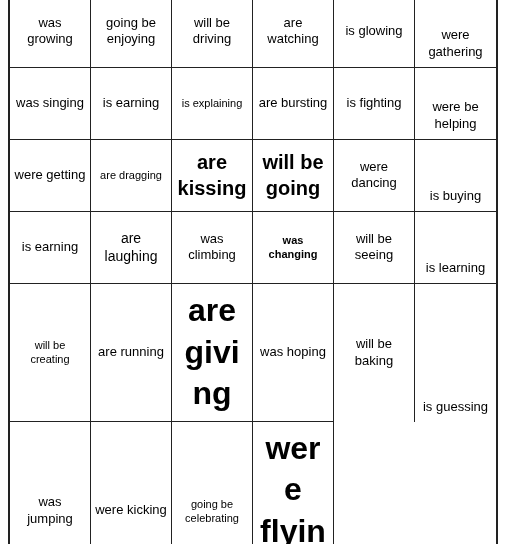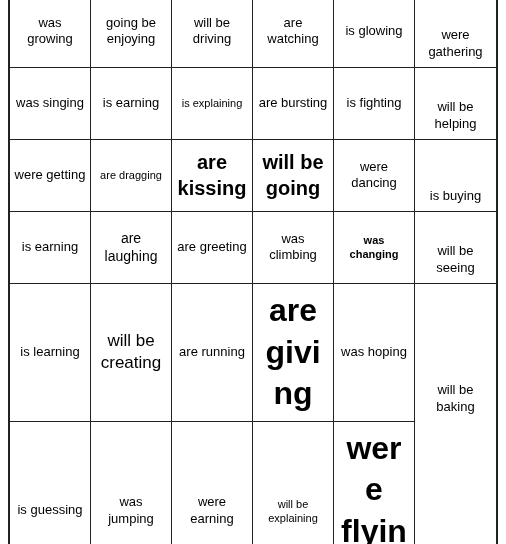--- a/index.html
+++ b/index.html
@@ -106,21 +106,21 @@
       <div class="bingo-cell">
         <span class="cell-text" style="font-size: 11px;">is explaining</span>
       </div>
       <div class="bingo-cell">
         <span class="cell-text">are bursting</span>
       </div>
       <div class="bingo-cell">
         <span class="cell-text">is fighting</span>
       </div>
       <div class="bingo-cell">
-        <span class="cell-text">will be helping</span>
+        <span class="cell-text">were be helping</span>
       </div>
       <div class="bingo-cell">
         <span class="cell-text">were getting</span>
       </div>
       <div class="bingo-cell">
         <span class="cell-text" style="font-size: 11px;">are dragging</span>
       </div>
       <div class="bingo-cell">
         <span class="cell-text large">are kissing</span>
       </div>
@@ -133,58 +133,55 @@
       <div class="bingo-cell">
         <span class="cell-text">is buying</span>
       </div>
       <div class="bingo-cell">
         <span class="cell-text">is earning</span>
       </div>
       <div class="bingo-cell">
         <span class="cell-text" style="font-size: 14px;">are laughing</span>
       </div>
       <div class="bingo-cell">
-        <span class="cell-text">are greeting</span>
-      </div>
-      <div class="bingo-cell">
         <span class="cell-text">was climbing</span>
       </div>
       <div class="bingo-cell">
         <span class="cell-text" style="font-size: 11px; font-weight: bold;">was changing</span>
       </div>
       <div class="bingo-cell">
         <span class="cell-text">will be seeing</span>
       </div>
       <div class="bingo-cell">
         <span class="cell-text">is learning</span>
       </div>
       <div class="bingo-cell">
-        <span class="cell-text" style="font-size: 17px;">will be creating</span>
+        <span class="cell-text" style="font-size: 11px;">will be creating</span>
       </div>
       <div class="bingo-cell">
         <span class="cell-text">are running</span>
       </div>
       <div class="bingo-cell">
         <span class="cell-text xlarge">are giving</span>
       </div>
       <div class="bingo-cell">
         <span class="cell-text">was hoping</span>
       </div>
       <div class="bingo-cell">
         <span class="cell-text">will be baking</span>
       </div>
       <div class="bingo-cell">
         <span class="cell-text">is guessing</span>
       </div>
       <div class="bingo-cell">
         <span class="cell-text">was jumping</span>
       </div>
       <div class="bingo-cell">
-        <span class="cell-text">were earning</span>
+        <span class="cell-text">were kicking</span>
       </div>
       <div class="bingo-cell">
-        <span class="cell-text" style="font-size: 11px;">will be explaining</span>
+        <span class="cell-text" style="font-size: 11px;">going be celebrating</span>
       </div>
       <div class="bingo-cell">
         <span class="cell-text xlarge">were flying</span>
       </div>
     </div>
 </div>
 
 </body></html>

